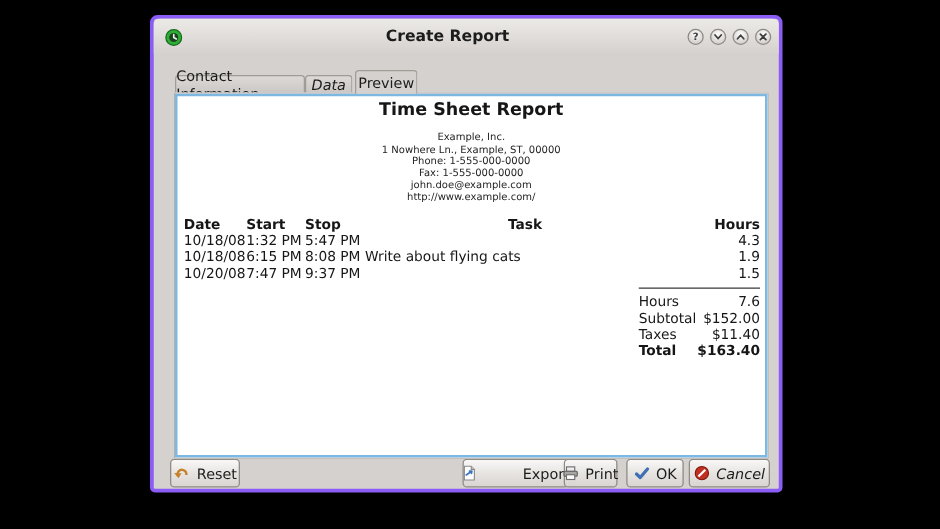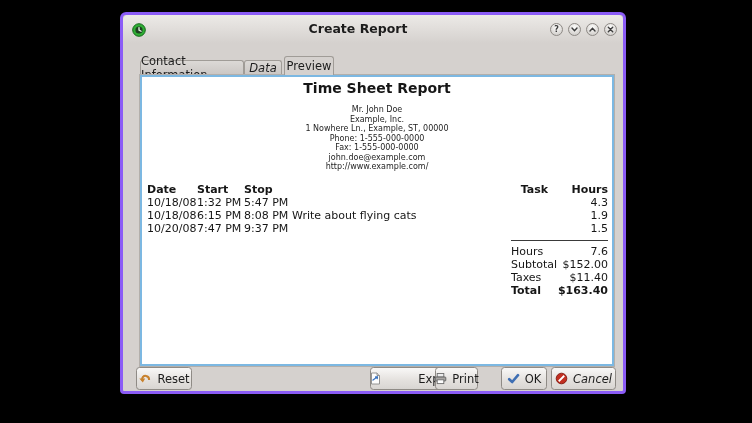--- a/index.html
+++ b/index.html
@@ -36,35 +36,35 @@
   .report-title { margin-top:3px; text-align:center; font-size:14px; font-weight:bold; }
   .contact { margin-top:9px; text-align:center; font-size:8px; line-height:9.5px; color:#242424; }
   .ttable { margin:11px 4px 0 5px; font-size:11px; line-height:13px; }
   .trow { display:flex; }
   .c-date  { width:50px; }
   .c-start { width:47px; }
   .c-stop  { width:46px; }
   .c-task  { flex:1; padding-left:2px; white-space:nowrap; overflow:hidden; }
   .c-hours { width:60px; text-align:right; }
   .thead span { font-weight:bold; }
-  .thead .c-task { text-align:right; }
+  .thead .c-task { text-align:center; }
   .summary { width:97px; margin:5px 4px 0 auto; font-size:11px; line-height:13px;
              border-top:1px solid #3a3a3a; padding-top:4px; }
   .srow { display:flex; justify-content:space-between; }
   .srow.bold { font-weight:bold; }
   
   .btn { position:absolute; top:352px; height:23px; border:1px solid #8f8b86;
          border-radius:3.5px; background:linear-gradient(#f9f8f7,#e5e2df 55%,#d8d5d2);
          font-family:inherit; font-size:11.5px; color:#1c1c1c;
          display:flex; align-items:center; justify-content:center; gap:5px;
          padding:0 6px; cursor:default; }
   .btn svg { flex:0 0 auto; }
   #btn-reset  { left:13px;  width:56px; }
   #btn-export { left:247px; width:85px;gap:36px; }
-  #btn-print  { left:312px; width:43px; }
+  #btn-print  { left:328px; width:43px; }
   #btn-ok     { left:378px; width:46px; }
   #btn-cancel { left:428px; width:65px;font-style:italic; }
 </style>
 </head>
 <body>
 
 <div class="window">
 
   <div class="titlebar">
     <span class="app-icon">
@@ -98,21 +98,20 @@
   <div class="tab tab-ci">Contact Information</div>
   <div class="tab tab-data">Data</div>
   <div class="tab tab-preview">Preview</div>
 
   <div class="pane-frame">
     <div class="pane">
 
       <div class="report-title">Time Sheet Report</div>
 
       <div class="contact">
-        <div>Mr. John Doe</div>
         <div>Example, Inc.</div>
         <div>1 Nowhere Ln., Example, ST, 00000</div>
         <div>Phone: 1-555-000-0000</div>
         <div>Fax: 1-555-000-0000</div>
         <div>john.doe@example.com</div>
         <div>http://www.example.com/</div>
       </div>
 
       <div class="ttable">
         <div class="trow thead">

